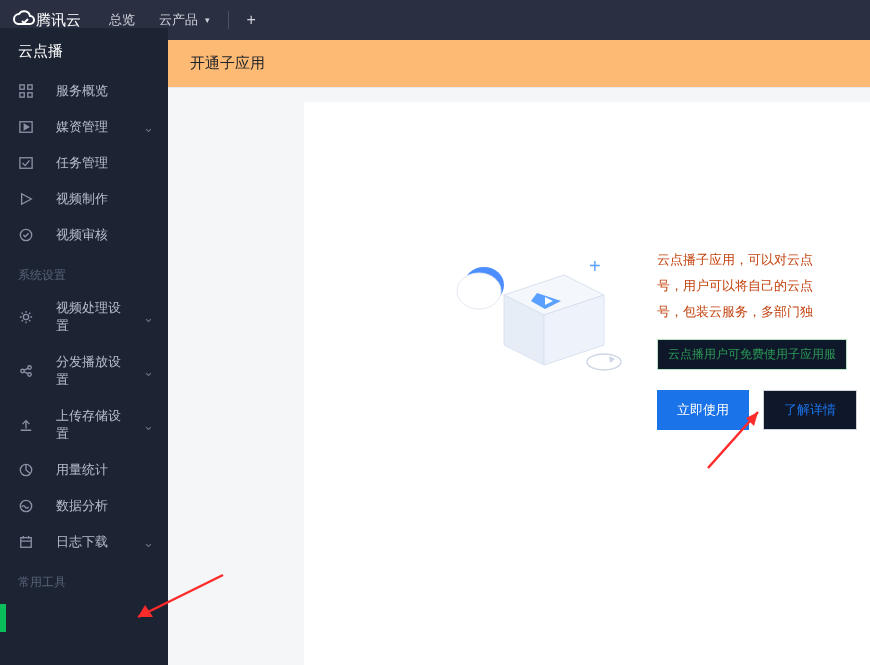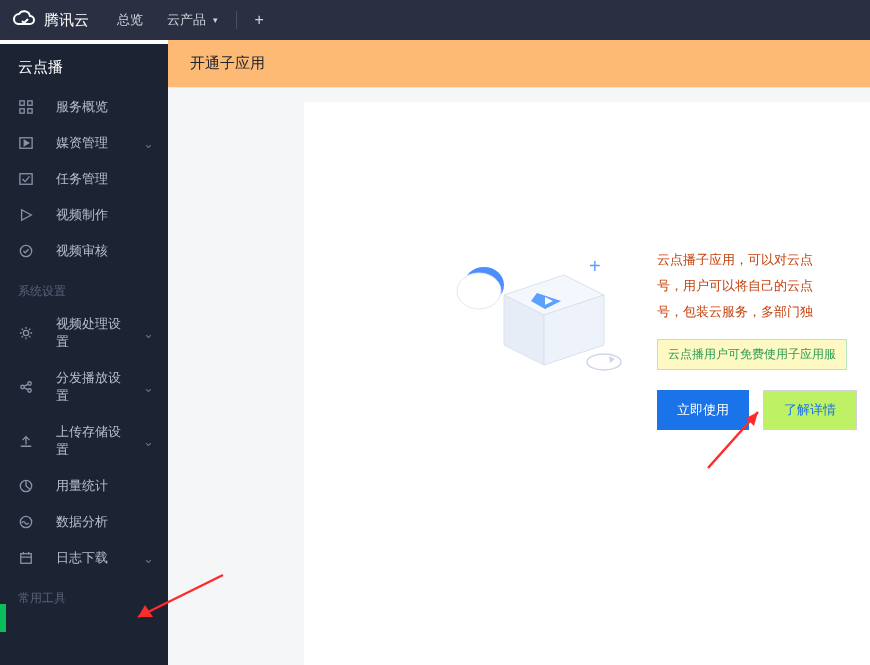--- a/index.html
+++ b/index.html
@@ -1,53 +1,53 @@
 <!DOCTYPE html>
 <html><head>
 <meta charset="utf-8">
 <style>
 * { margin: 0; padding: 0; box-sizing: border-box; }
 body { font-family: -apple-system, "PingFang SC", "Microsoft YaHei", sans-serif; font-size: 12px; background: #fff; width: 870px; height: 665px; overflow: hidden; position: relative; }
 
 
 .top-header { height: 40px; background: #2a3042; display: flex; align-items: center; color: #fff; padding: 0 12px; }
-.top-header .logo-wrap { display: flex; align-items: center; gap: 8px; margin-right: 16px; }
+.top-header .logo-wrap { display: flex; align-items: center; margin-right: 16px; }
 .top-header .logo-icon { width: 24px; height: 24px; }
 .top-header .brand { font-size: 15px; color: #fff; }
 .top-header .nav-item { color: #cfd3dc; font-size: 13px; padding: 0 12px; cursor: pointer; display: flex; align-items: center; gap: 4px; }
 .top-header .divider { width: 1px; height: 18px; background: #4a5066; margin: 0 6px; }
 .top-header .plus { color: #cfd3dc; font-size: 16px; padding: 0 12px; cursor: pointer; }
 
 
-.sidebar { position: absolute; top: 44px; left: 0; width: 168px; bottom: 0; background: #1c2333; color: #b8becc; overflow-y: auto; }
+.sidebar { position: absolute; top: 28px; left: 0; width: 168px; bottom: 0; background: #1c2333; color: #b8becc; overflow-y: auto; }
 .sidebar .title { color: #fff; font-size: 15px; font-weight: 500; padding: 14px 18px 12px; }
 .sidebar .section-label { color: #5a6278; font-size: 12px; padding: 14px 18px 6px; }
 .sidebar .item { display: flex; align-items: center; padding: 9px 14px 9px 18px; cursor: pointer; font-size: 13px; position: relative; gap: 12px; }
 .sidebar .item .ic { width: 16px; height: 16px; margin-right: 10px; display: inline-flex; align-items: center; justify-content: center; color: #8b92a5; flex-shrink: 0; }
 .sidebar .item .chev { margin-left: auto; color: #6a7185; }
 
 
 .side-tab { position: absolute; left: 0; top: 604px; width: 6px; height: 28px; background: #0abf5b; z-index: 5; }
 
 
 .main { position: absolute; left: 168px; right: 0; top: 40px; bottom: 0; background: #f5f6f8; }
 .page-header { background: #fdba74; padding: 14px 22px; border-bottom: 1px solid #e6e8ed; font-size: 15px; color: #1f2329; font-weight: 500; }
 .content-card { position: absolute; top: 62px; left: 136px; right: 0; bottom: 0; background: #fff; padding: 145px 0 0 0; }
 
 .promo { display: flex; align-items: flex-start; gap: 28px; padding-left: 145px; }
 .illus { width: 180px; height: 140px; }
 
 .promo-text { flex: 1; min-width: 0; }
 .promo-text p { color: #c2410c; font-size: 13px; line-height: 2.0; white-space: nowrap; }
 
-.notice { margin-top: 14px; background: #fef9c3; border: 1px solid #b6e5c4; color: #2b9a55; padding: 6px 10px; font-size: 12px; display: inline-block; }
+.notice { margin-top: 14px; background: #0f172a; border: 1px solid #b6e5c4; color: #2b9a55; padding: 6px 10px; font-size: 12px; display: inline-block; }
 
 .btn-row { margin-top: 20px; display: flex; gap: 14px; }
 .btn-primary { background: #1a73e8; color: #fff; border: none; padding: 11px 20px; font-size: 13px; cursor: pointer; }
-.btn-secondary { background: #bef264; color: #1a73e8; border: 1px solid #d0d3d9; padding: 8px 20px; font-size: 13px; cursor: pointer; }
+.btn-secondary { background: #0f172a; color: #1a73e8; border: 1px solid #d0d3d9; padding: 8px 20px; font-size: 13px; cursor: pointer; }
 
 
 .arrow { position: absolute; pointer-events: none; }
 
 .caret-down { font-size: 9px; margin-left: 3px; }
 </style>
 </head>
 <body>
 
 <div class="top-header">

